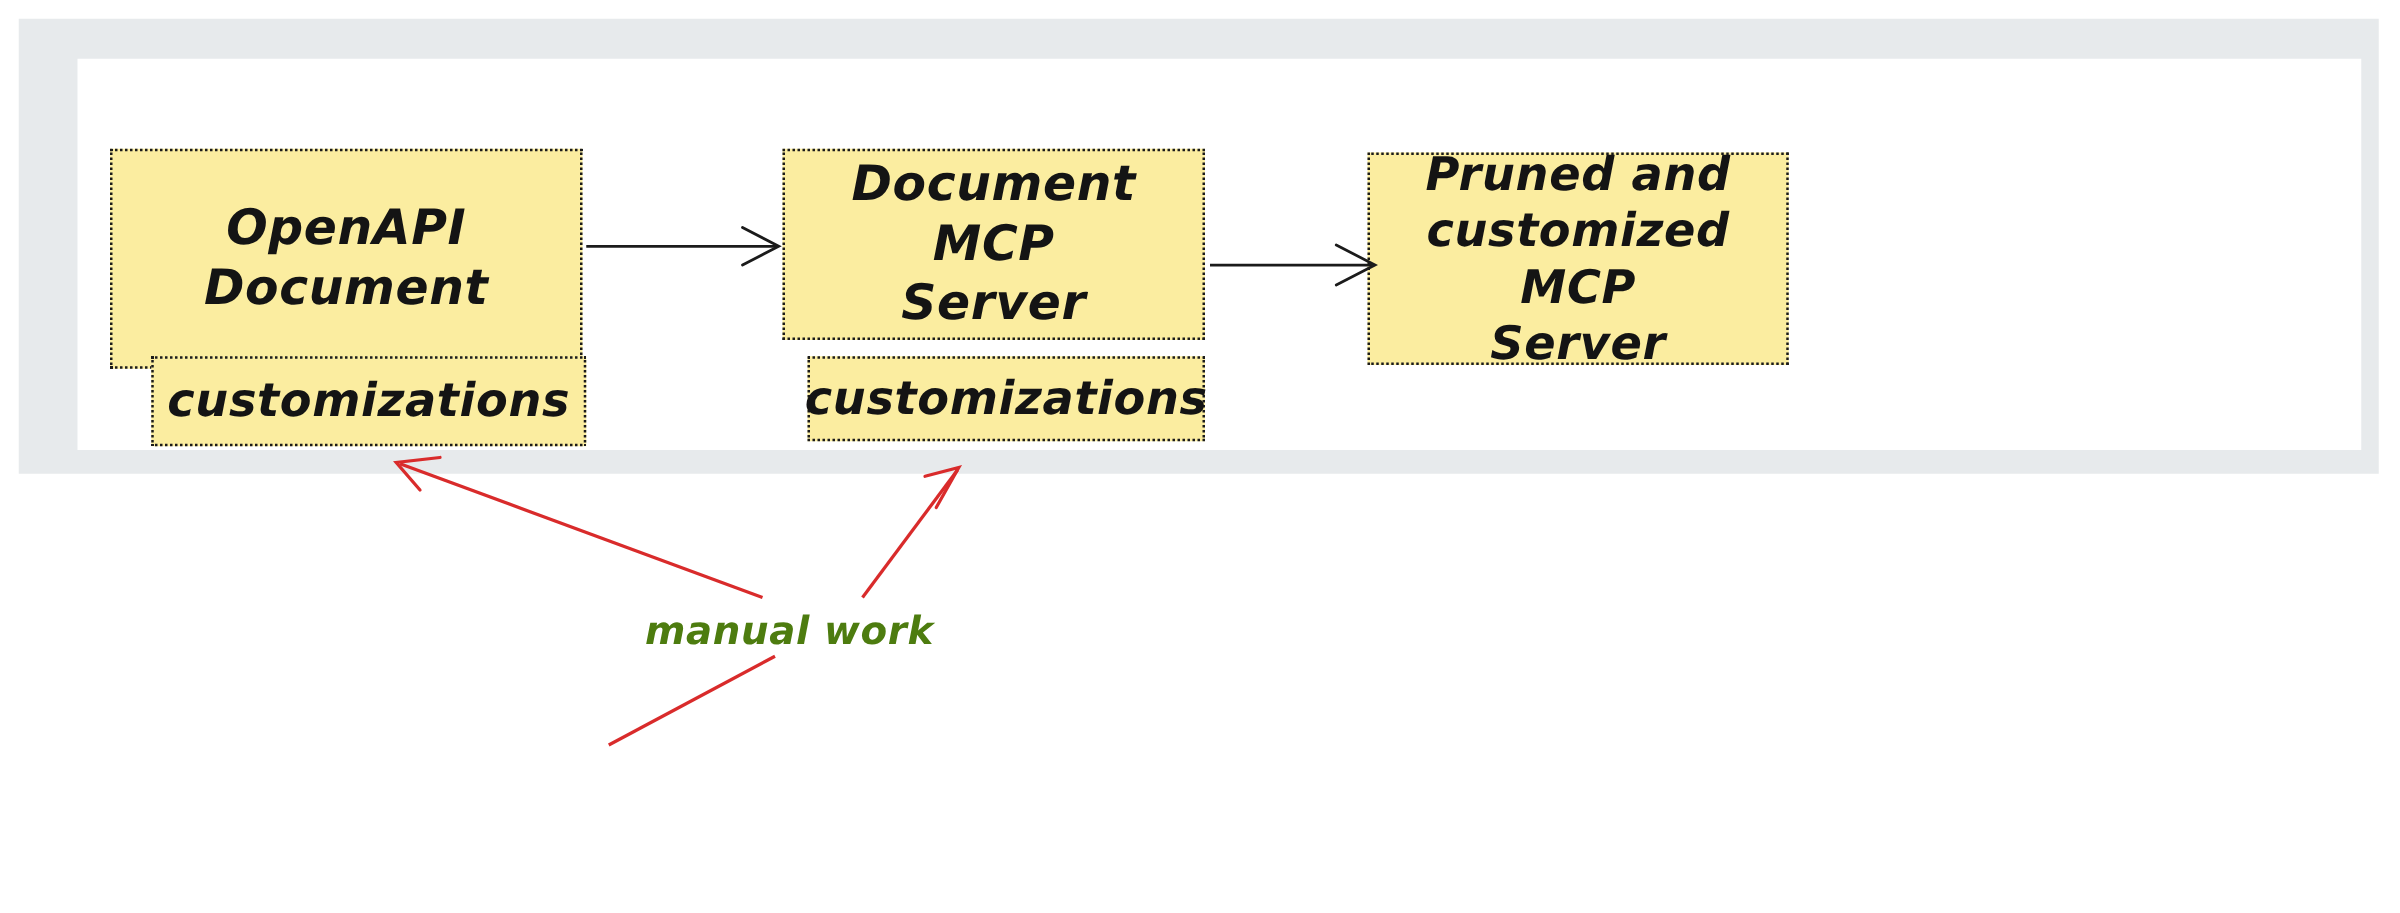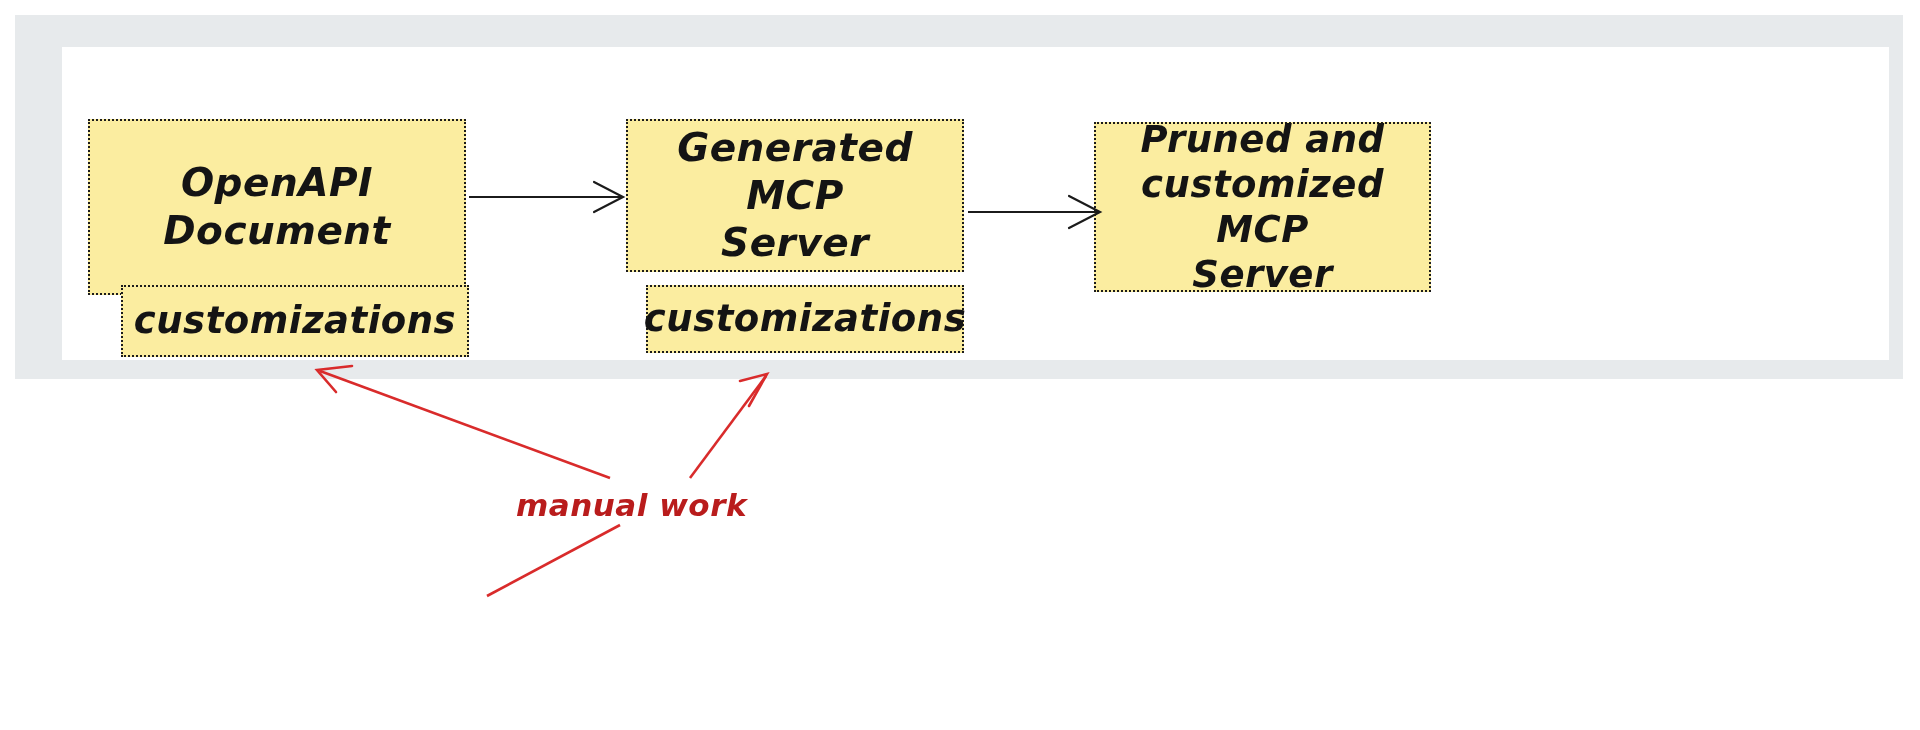--- a/index.html
+++ b/index.html
@@ -72,21 +72,21 @@
     top: 0;
     width: 1920px;
     height: 730px;
     z-index: 5;
     pointer-events: none;
   }
   .manual-label {
     position: absolute;
     left: 516px;
     top: 487px;
-    color: #b91c1c;
+    color: #4d7c0f;
     font-family: "DejaVu Sans", sans-serif;
     font-style: italic;
     font-weight: 600;
     font-size: 31px;
     letter-spacing: 0.5px;
     white-space: nowrap;
     z-index: 7;
   }
 </style>
 </head>
@@ -128,21 +128,21 @@
   <div class="node" id="node-openapi">
     <span class="node-text">OpenAPI
 Document</span>
   </div>
 
   <div class="node" id="node-openapi-custom">
     <span class="node-text">customizations</span>
   </div>
 
   <div class="node" id="node-generated">
-    <span class="node-text">Generated MCP
+    <span class="node-text">Document MCP
 Server</span>
   </div>
 
   <div class="node" id="node-generated-custom">
     <span class="node-text">customizations</span>
   </div>
 
   <div class="node" id="node-pruned">
     <span class="node-text">Pruned and
 customized MCP

